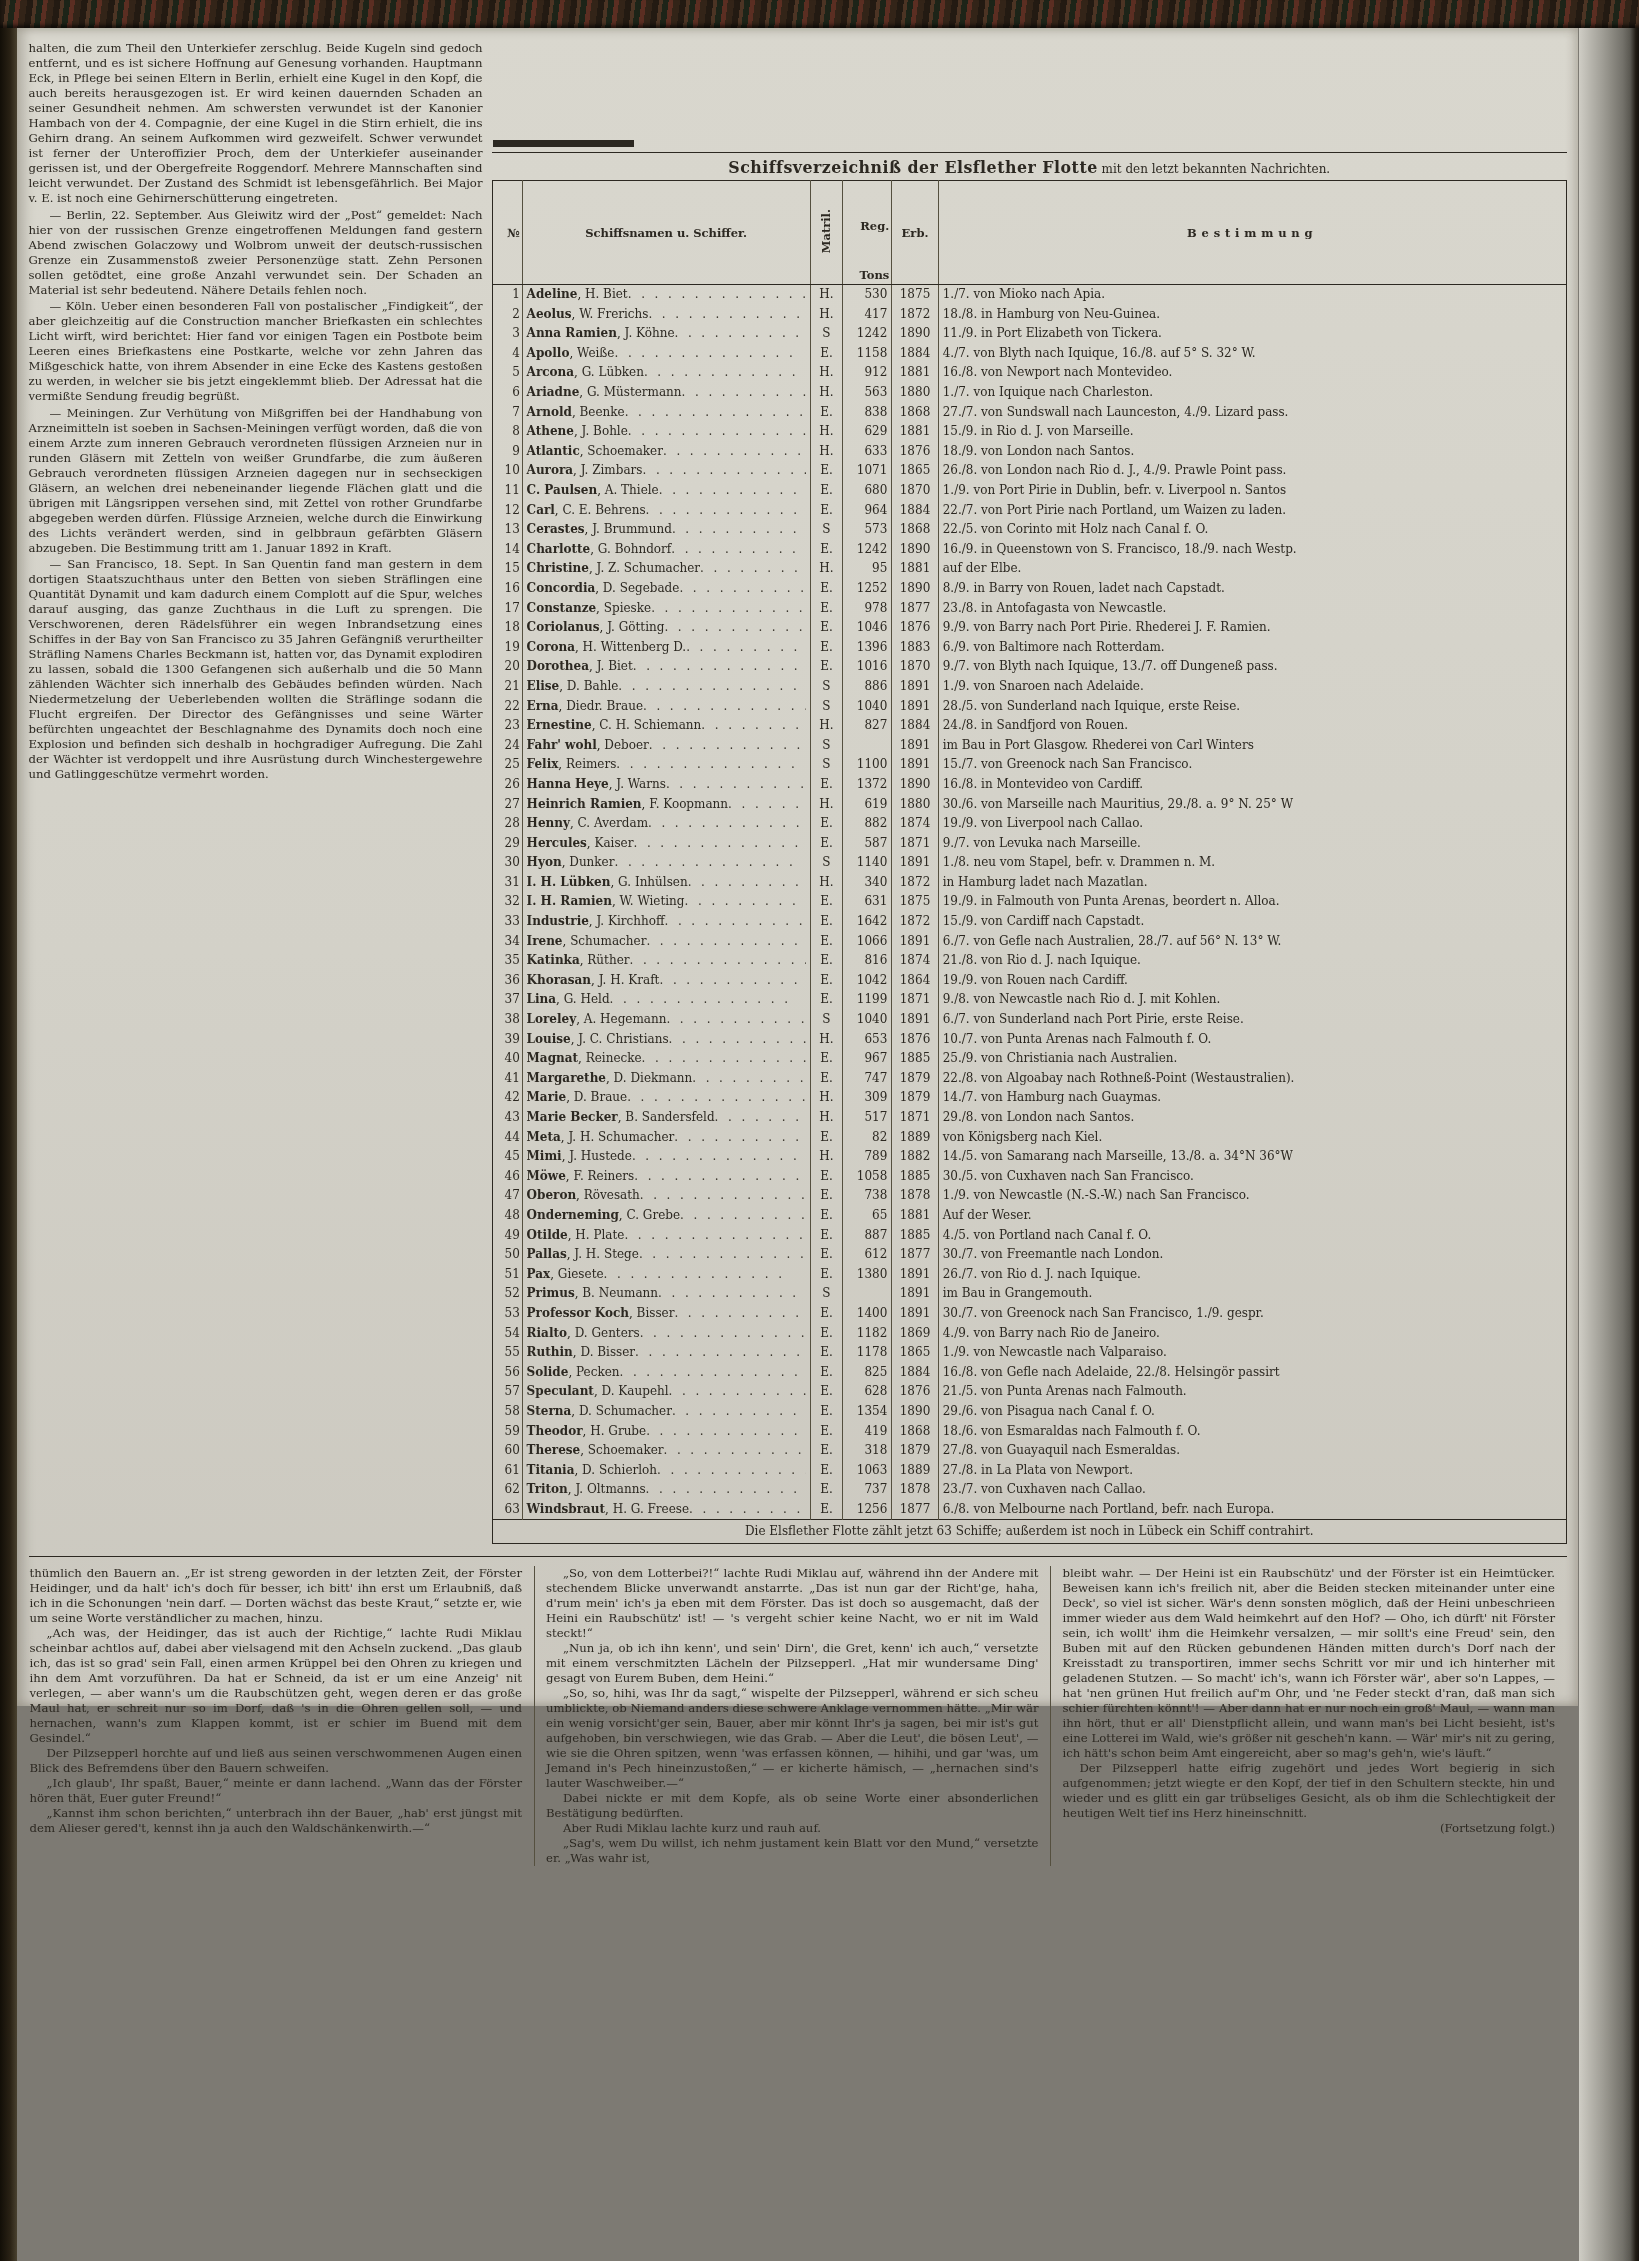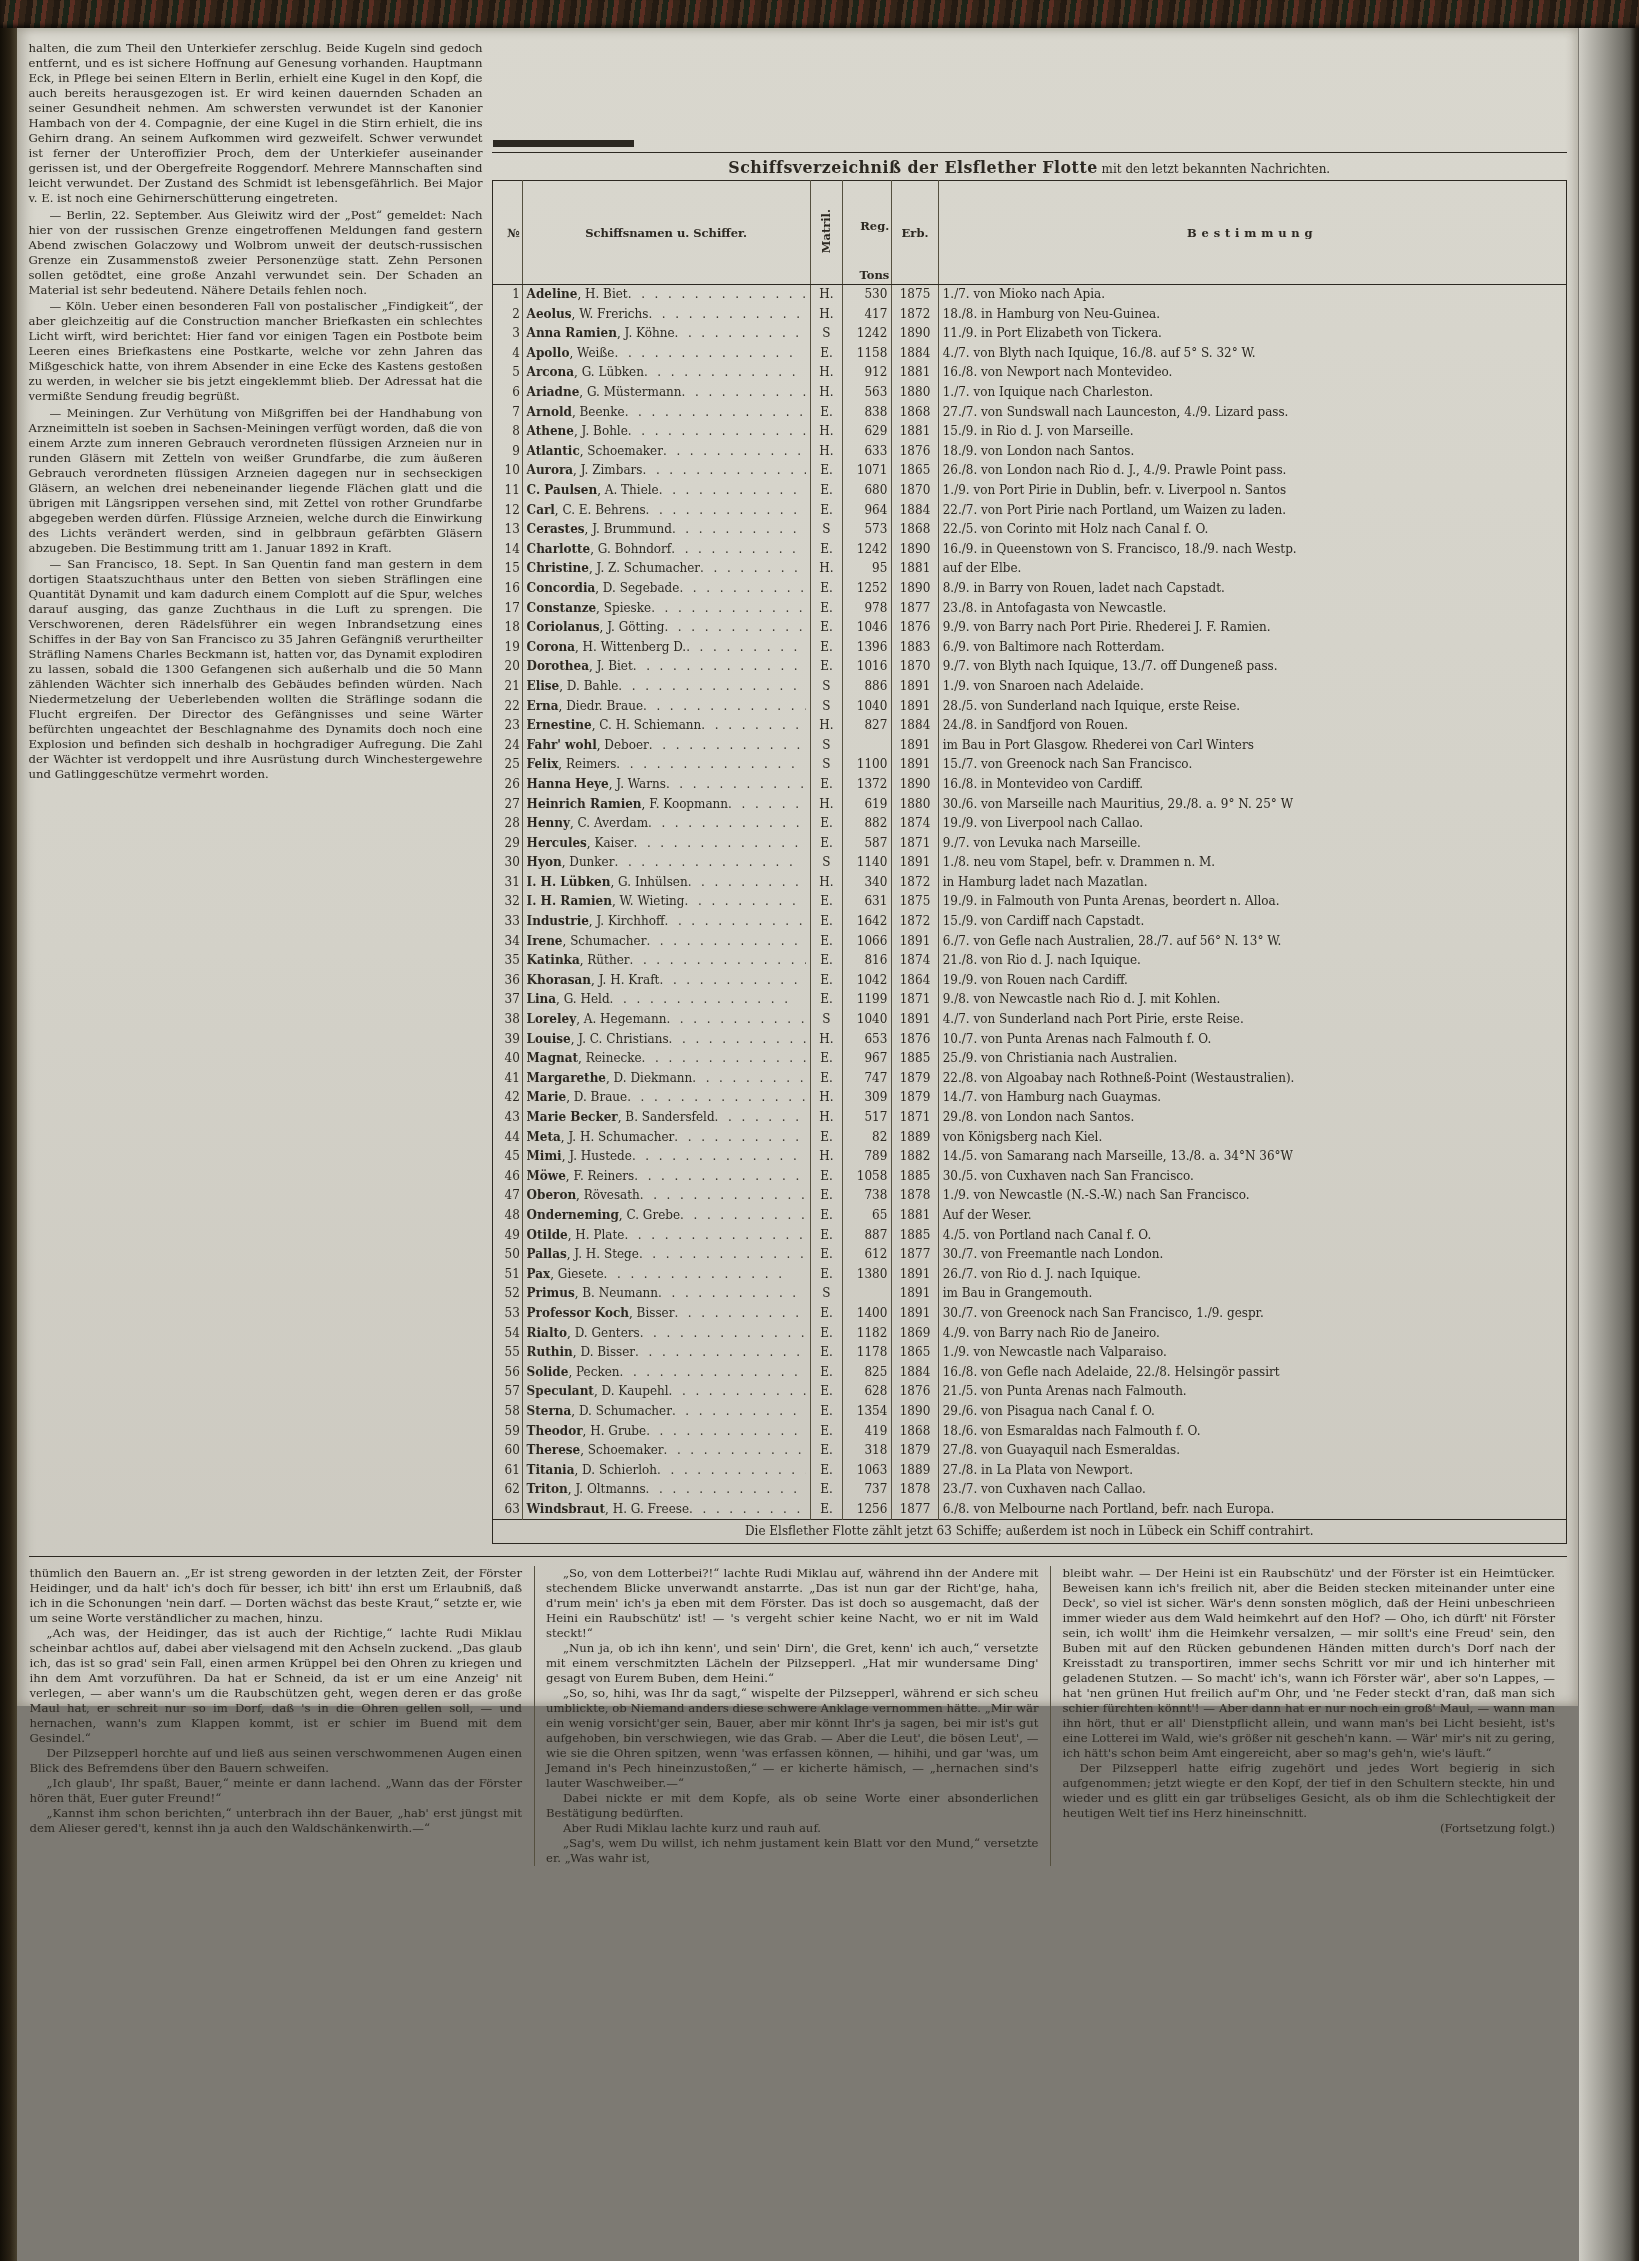--- a/index.html
+++ b/index.html
@@ -599,21 +599,21 @@
                 <td class="c-nr">38</td>
                 <td class="c-name">
                   <span class="namewrap">
                     <span class="nm"><b>Loreley</b>, A. Hegemann</span>
                     <span class="dots"></span>
                   </span>
                 </td>
                 <td class="c-mat">S</td>
                 <td class="c-tons">1040</td>
                 <td class="c-erb">1891</td>
-                <td>4./7. von Sunderland nach Port Pirie, erste Reise.</td>
+                <td>6./7. von Sunderland nach Port Pirie, erste Reise.</td>
               </tr>
               <tr>
                 <td class="c-nr">39</td>
                 <td class="c-name">
                   <span class="namewrap">
                     <span class="nm"><b>Louise</b>, J. C. Christians</span>
                     <span class="dots"></span>
                   </span>
                 </td>
                 <td class="c-mat">H.</td>

